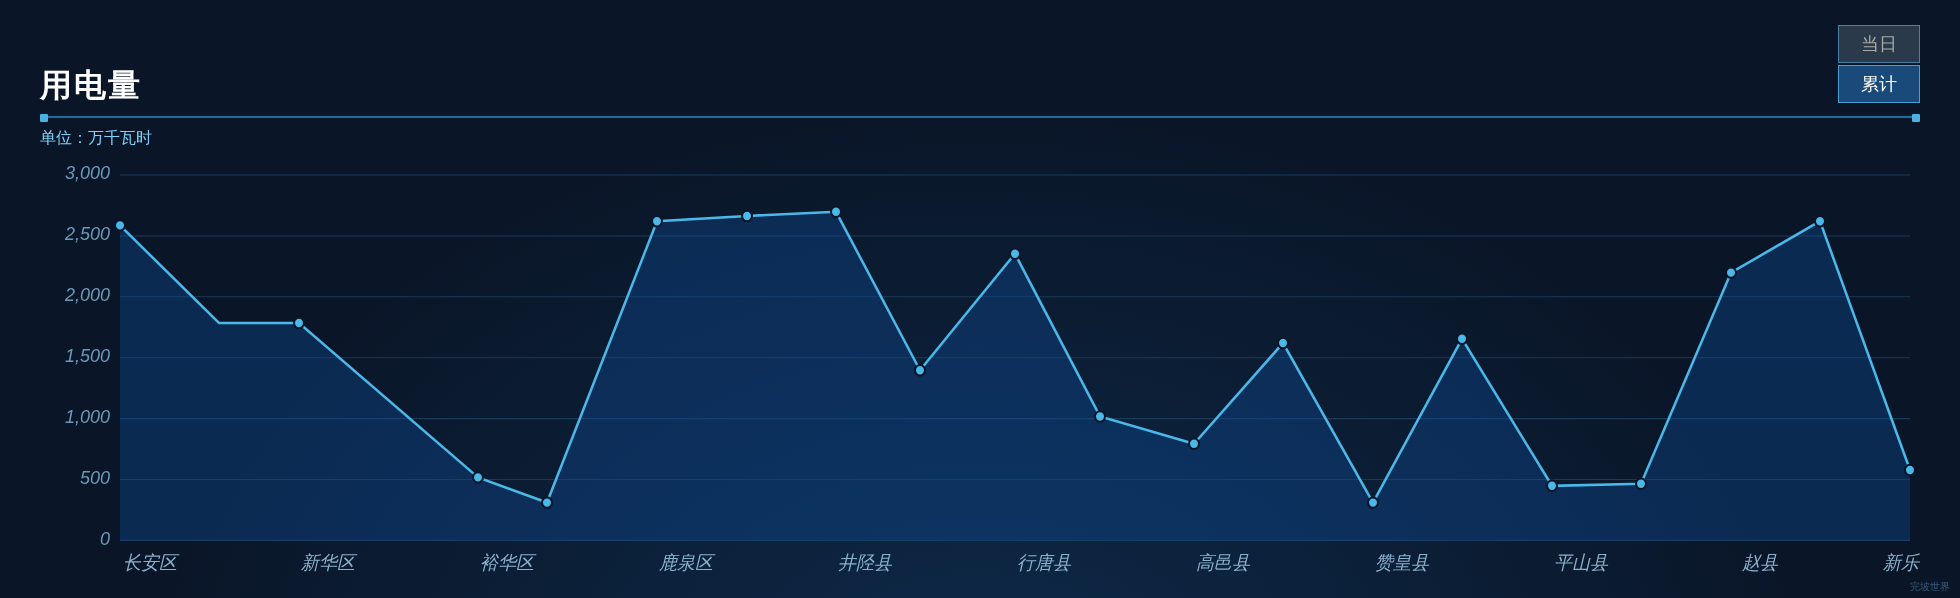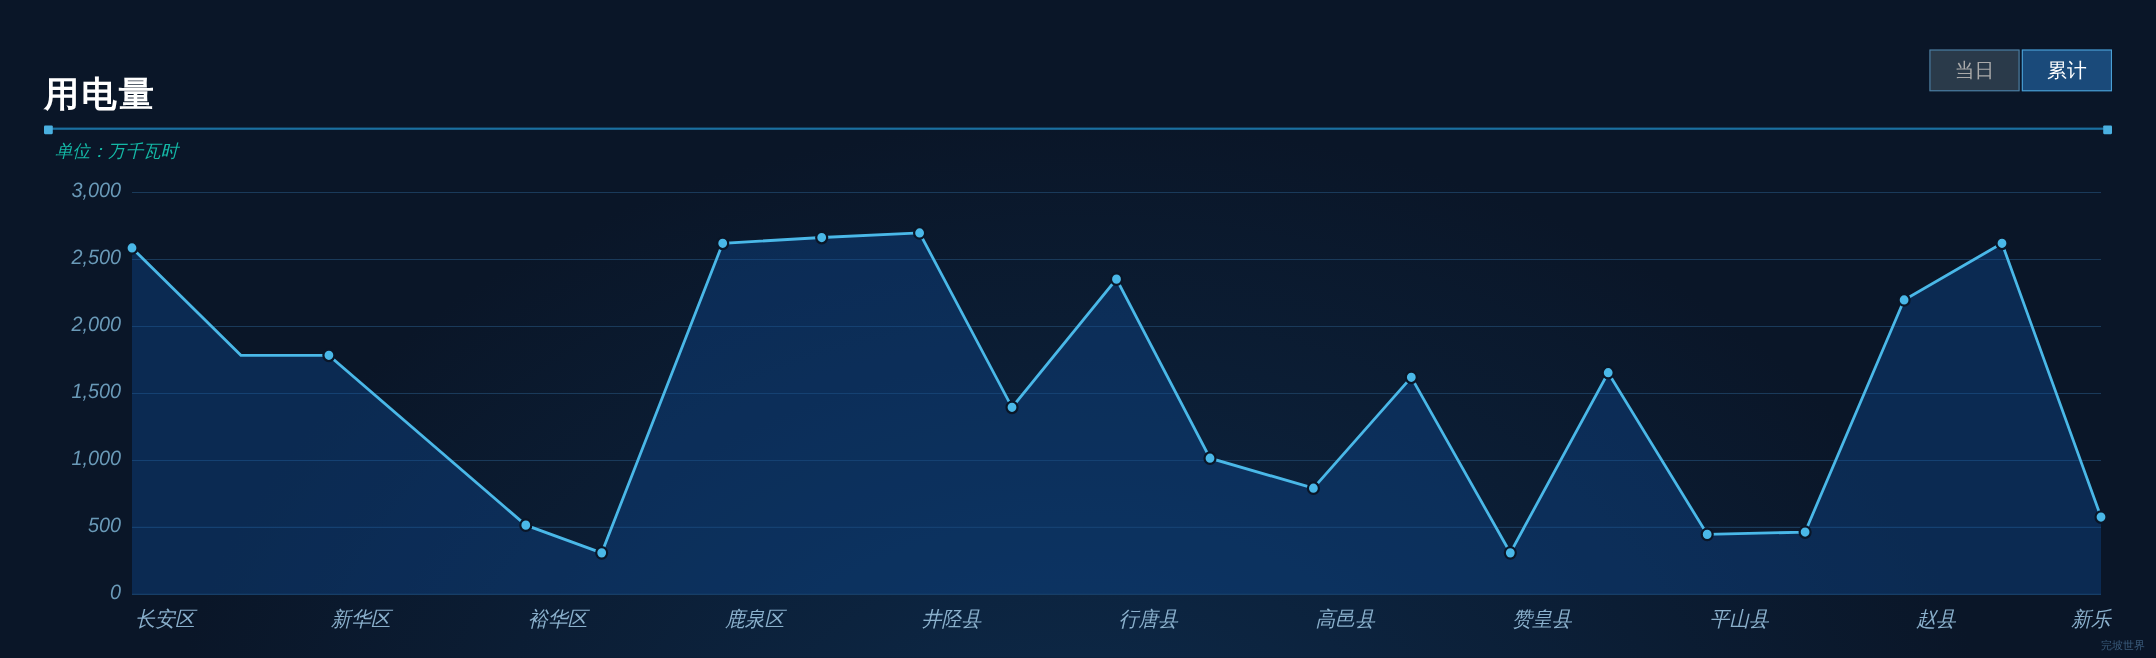--- a/index.html
+++ b/index.html
@@ -36,20 +36,21 @@
       font-size: 32px;
       font-weight: bold;
       color: #ffffff;
       letter-spacing: 2px;
       margin-top: 44px;
     }
 
     .btn-group {
       display: flex;
       gap: 2px;
+      flex-direction: column;
     }
 
     .btn {
       padding: 6px 22px;
       font-size: 18px;
       cursor: pointer;
       border: 1px solid #4a7fa5;
       color: #ffffff;
       background: transparent;
       font-family: inherit;
@@ -92,24 +93,22 @@
       right: 0;
       top: -2px;
       width: 8px;
       height: 8px;
       background: #4ab0e0;
       border-radius: 1px;
     }
 
     .unit-label {
       font-size: 16px;
-      color: #14b8a6;
+      color: #7dd3fc;
       margin-bottom: 5px;
-      margin-left: 10px;
-      font-style: italic;
     }
 
     .chart-area {
       position: relative;
       width: 100%;
       height: 420px;
       font-style: italic;
     }
 
     .watermark {

